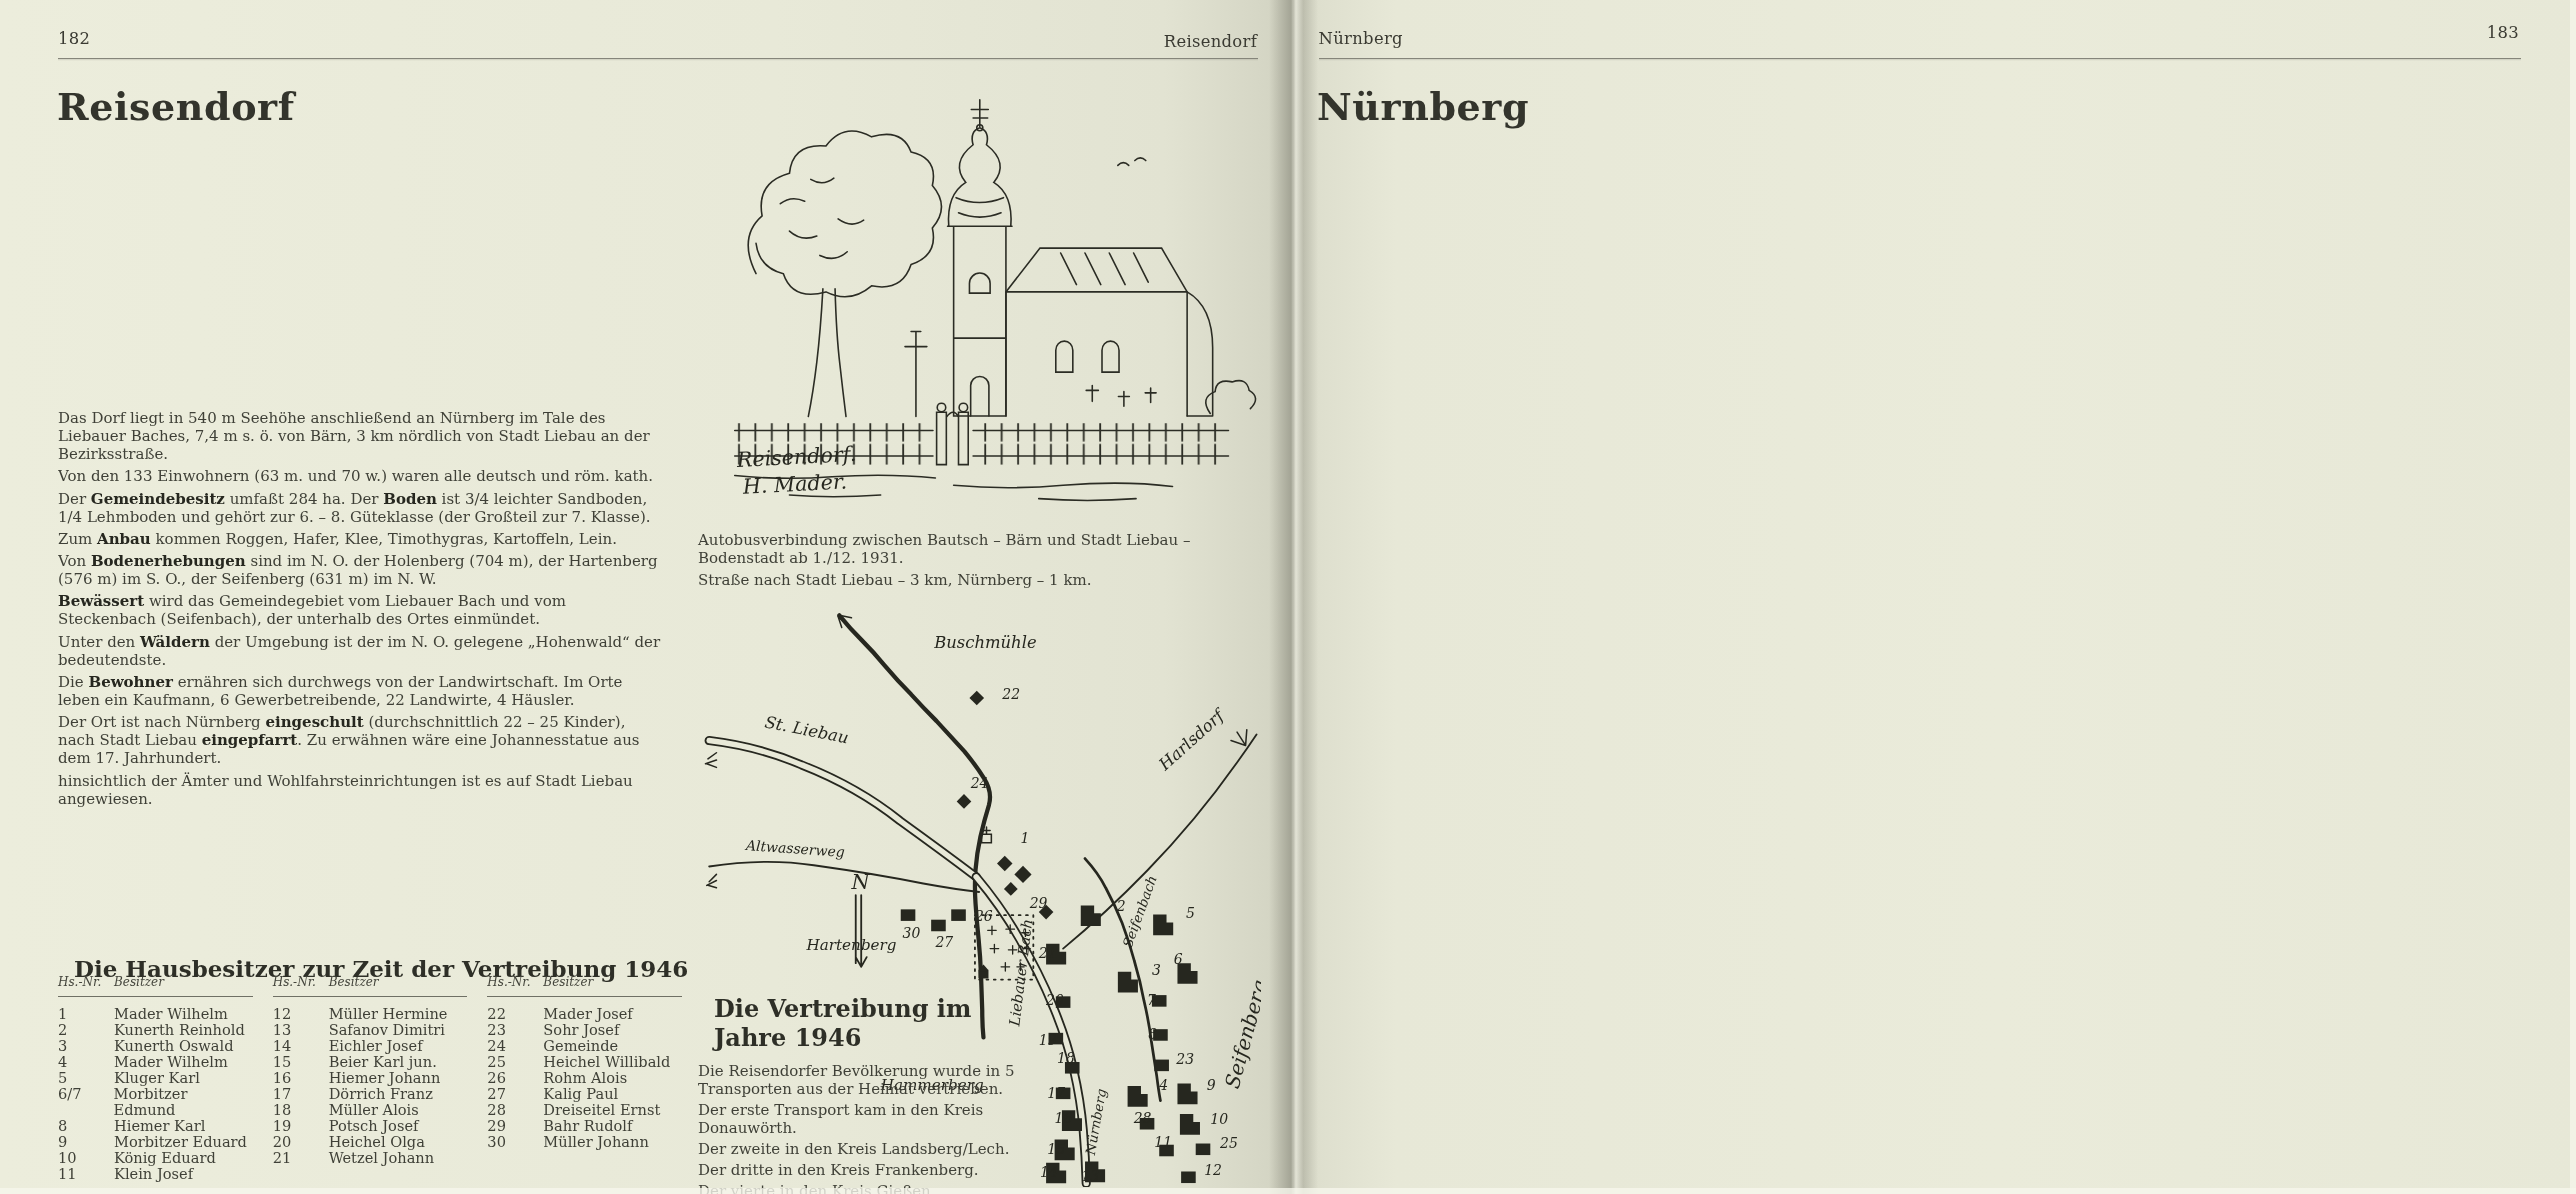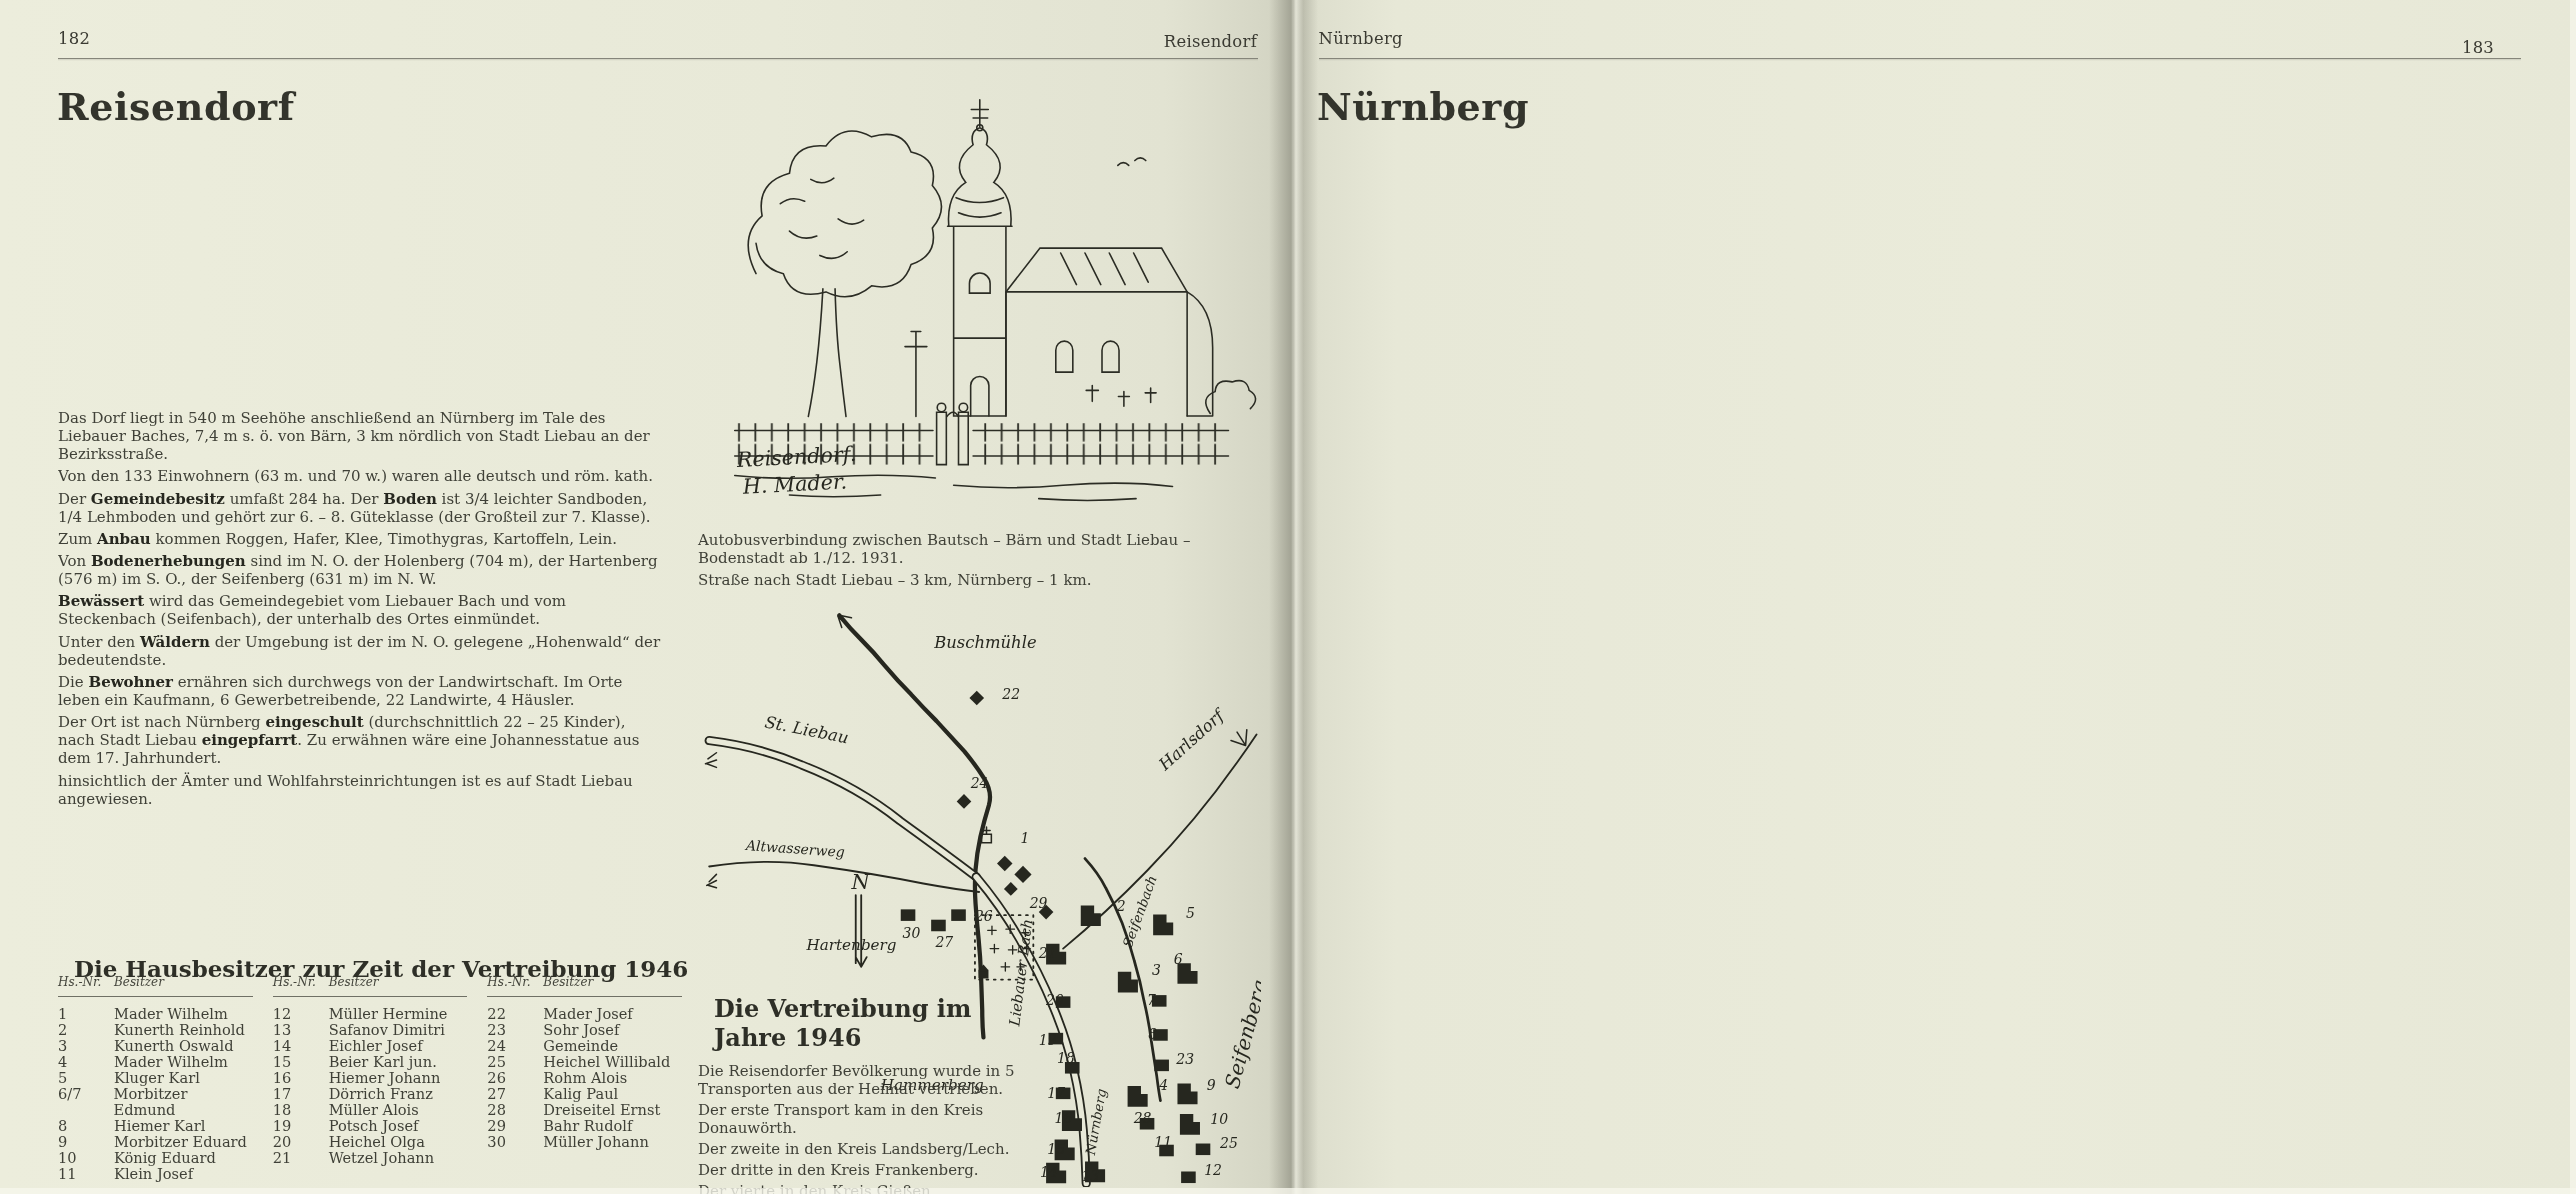--- a/index.html
+++ b/index.html
@@ -449,21 +449,21 @@
           <p class="para"><span>Der zweite in den Kreis Landsberg/Lech.</span></p>
           <p class="para"><span>Der dritte in den Kreis Frankenberg.</span></p>
           <p class="para"><span>Der vierte in den Kreis Gießen.</span></p>
           <p class="para"><span>Der fünfte in den Kreis Waldeck.</span></p>
         </div>
     </div>
   </section>
 
   <section class="page" id="page-right">
     <span class="runhead" style="left:25.6px;top:29px;">Nürnberg</span>
-    <span class="runhead" style="left:1144px;top:38px;width:82px;text-align:center;display:inline-block;">183</span>
+    <span class="runhead" style="left:1144px;top:23px;width:82px;text-align:right;display:inline-block;">183</span>
     <div class="rule" style="left:25.6px;top:58px;width:1202px;"></div>
 
     <h1 class="title" style="left:24px;top:84px;">Nürnberg</h1>
 
   </section>
 
   <div id="gutter"></div>
   <div class="edge" id="edge-bottom"></div>
   <div class="edge" id="edge-right"></div>
 </div>

